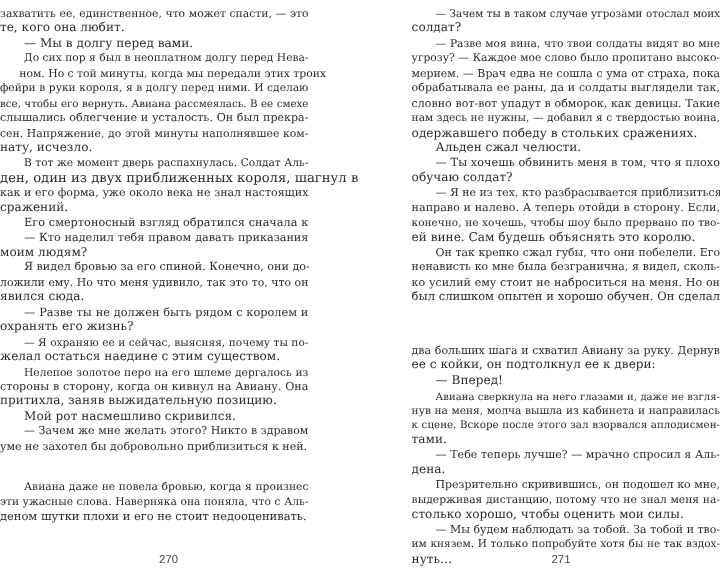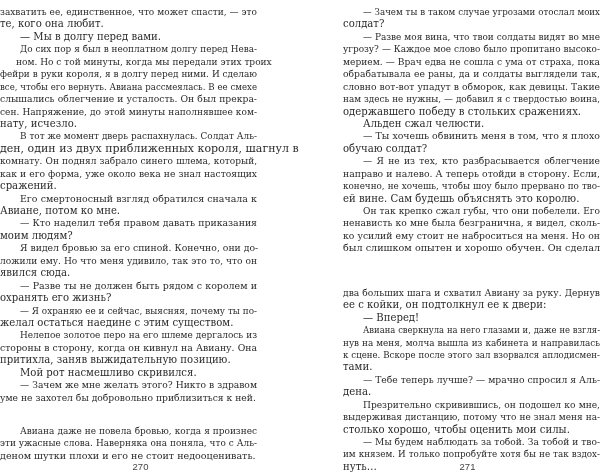--- a/index.html
+++ b/index.html
@@ -54,25 +54,23 @@
       <span class="line indent last">— Мы в долгу перед вами.</span>
       <span class="line indent" style="font-size: 8.88706px;">До сих пор я был в неоплатном долгу перед Нева-</span>
       <span class="line" style="font-size: 9.03049px; padding-left: 16px;">ном. Но с той минуты, когда мы передали этих троих</span>
       <span class="line" style="font-size: 8.90594px;">фейри в руки короля, я в долгу перед ними. И сделаю</span>
       <span class="line" style="font-size: 8.58047px;">все, чтобы его вернуть. Авиана рассмеялась. В ее смехе</span>
       <span class="line" style="font-size: 9.22401px;">слышались облегчение и усталость. Он был прекра-</span>
       <span class="line" style="font-size: 9.03049px;">сен. Напряжение, до этой минуты наполнявшее ком-</span>
       <span class="line last">нату, исчезло.</span>
       <span class="line indent" style="font-size: 8.85402px;">В тот же момент дверь распахнулась. Солдат Аль-</span>
       <span class="line" style="font-size: 11px;">ден, один из двух приближенных короля, шагнул в</span>
-      <span class="line" style="font-size: 8.99903px;">комнату. Он поднял забрало синего шлема, который,</span>
       <span class="line" style="font-size: 9.19118px;">как и его форма, уже около века не знал настоящих</span>
       <span class="line last">сражений.</span>
       <span class="line indent" style="font-size: 9.41396px;">Его смертоносный взгляд обратился сначала к</span>
-      <span class="line last">Авиане, потом ко мне.</span>
       <span class="line indent" style="font-size: 9.34012px;">— Кто наделил тебя правом давать приказания</span>
       <span class="line last">моим людям?</span>
       <span class="line indent" style="font-size: 9.30364px;">Я видел бровью за его спиной. Конечно, они до-</span>
       <span class="line" style="font-size: 9.06218px;">ложили ему. Но что меня удивило, так это то, что он</span>
       <span class="line last">явился сюда.</span>
       <span class="line indent" style="font-size: 9.45132px;">— Разве ты не должен быть рядом с королем и</span>
       <span class="line last">охранять его жизнь?</span>
       <span class="line indent" style="font-size: 8.85402px;">— Я охраняю ее и сейчас, выясняя, почему ты по-</span>
       <span class="line last">желал остаться наедине с этим существом.</span>
       <span class="line indent" style="font-size: 8.92034px;">Нелепое золотое перо на его шлеме дергалось из</span>
@@ -95,21 +93,21 @@
       <span class="line indent" style="font-size: 8.92034px;">— Разве моя вина, что твои солдаты видят во мне</span>
       <span class="line" style="font-size: 8.93675px;">угрозу? — Каждое мое слово было пропитано высоко-</span>
       <span class="line" style="font-size: 9.09409px;">мерием. — Врач едва не сошла с ума от страха, пока</span>
       <span class="line" style="font-size: 9.19118px;">обрабатывала ее раны, да и солдаты выглядели так,</span>
       <span class="line" style="font-size: 9.22401px;">словно вот-вот упадут в обморок, как девицы. Такие</span>
       <span class="line" style="font-size: 8.84494px;">нам здесь не нужны, — добавил я с твердостью воина,</span>
       <span class="line last">одержавшего победу в стольких сражениях.</span>
       <span class="line indent last">Альден сжал челюсти.</span>
       <span class="line indent" style="font-size: 9.41396px;">— Ты хочешь обвинить меня в том, что я плохо</span>
       <span class="line last">обучаю солдат?</span>
-      <span class="line indent" style="font-size: 9.12541px;">— Я не из тех, кто разбрасывается облегчение</span>
+      <span class="line indent" style="font-size: 9.12541px;">— Я не из тех, кто разбрасывается приблизиться</span>
       <span class="line" style="font-size: 9.29037px;">направо и налево. А теперь отойди в сторону. Если,</span>
       <span class="line" style="font-size: 8.81475px;">конечно, не хочешь, чтобы шоу было прервано по тво-</span>
       <span class="line last">ей вине. Сам будешь объяснять это королю.</span>
       <span class="line indent" style="font-size: 9.05601px;">Он так крепко сжал губы, что они побелели. Его</span>
       <span class="line" style="font-size: 9.15859px;">ненависть ко мне была безгранична, я видел, сколь-</span>
       <span class="line" style="font-size: 9.25707px;">ко усилий ему стоит не наброситься на меня. Но он</span>
       <span class="line" style="font-size: 9.6012px;">был слишком опытен и хорошо обучен. Он сделал</span>
       <span class="line" style="font-size: 9.15859px; margin-top: 32px;">два больших шага и схватил Авиану за руку. Дернув</span>
       <span class="line last">ее с койки, он подтолкнул ее к двери:</span>
       <span class="line indent last">— Вперед!</span>

